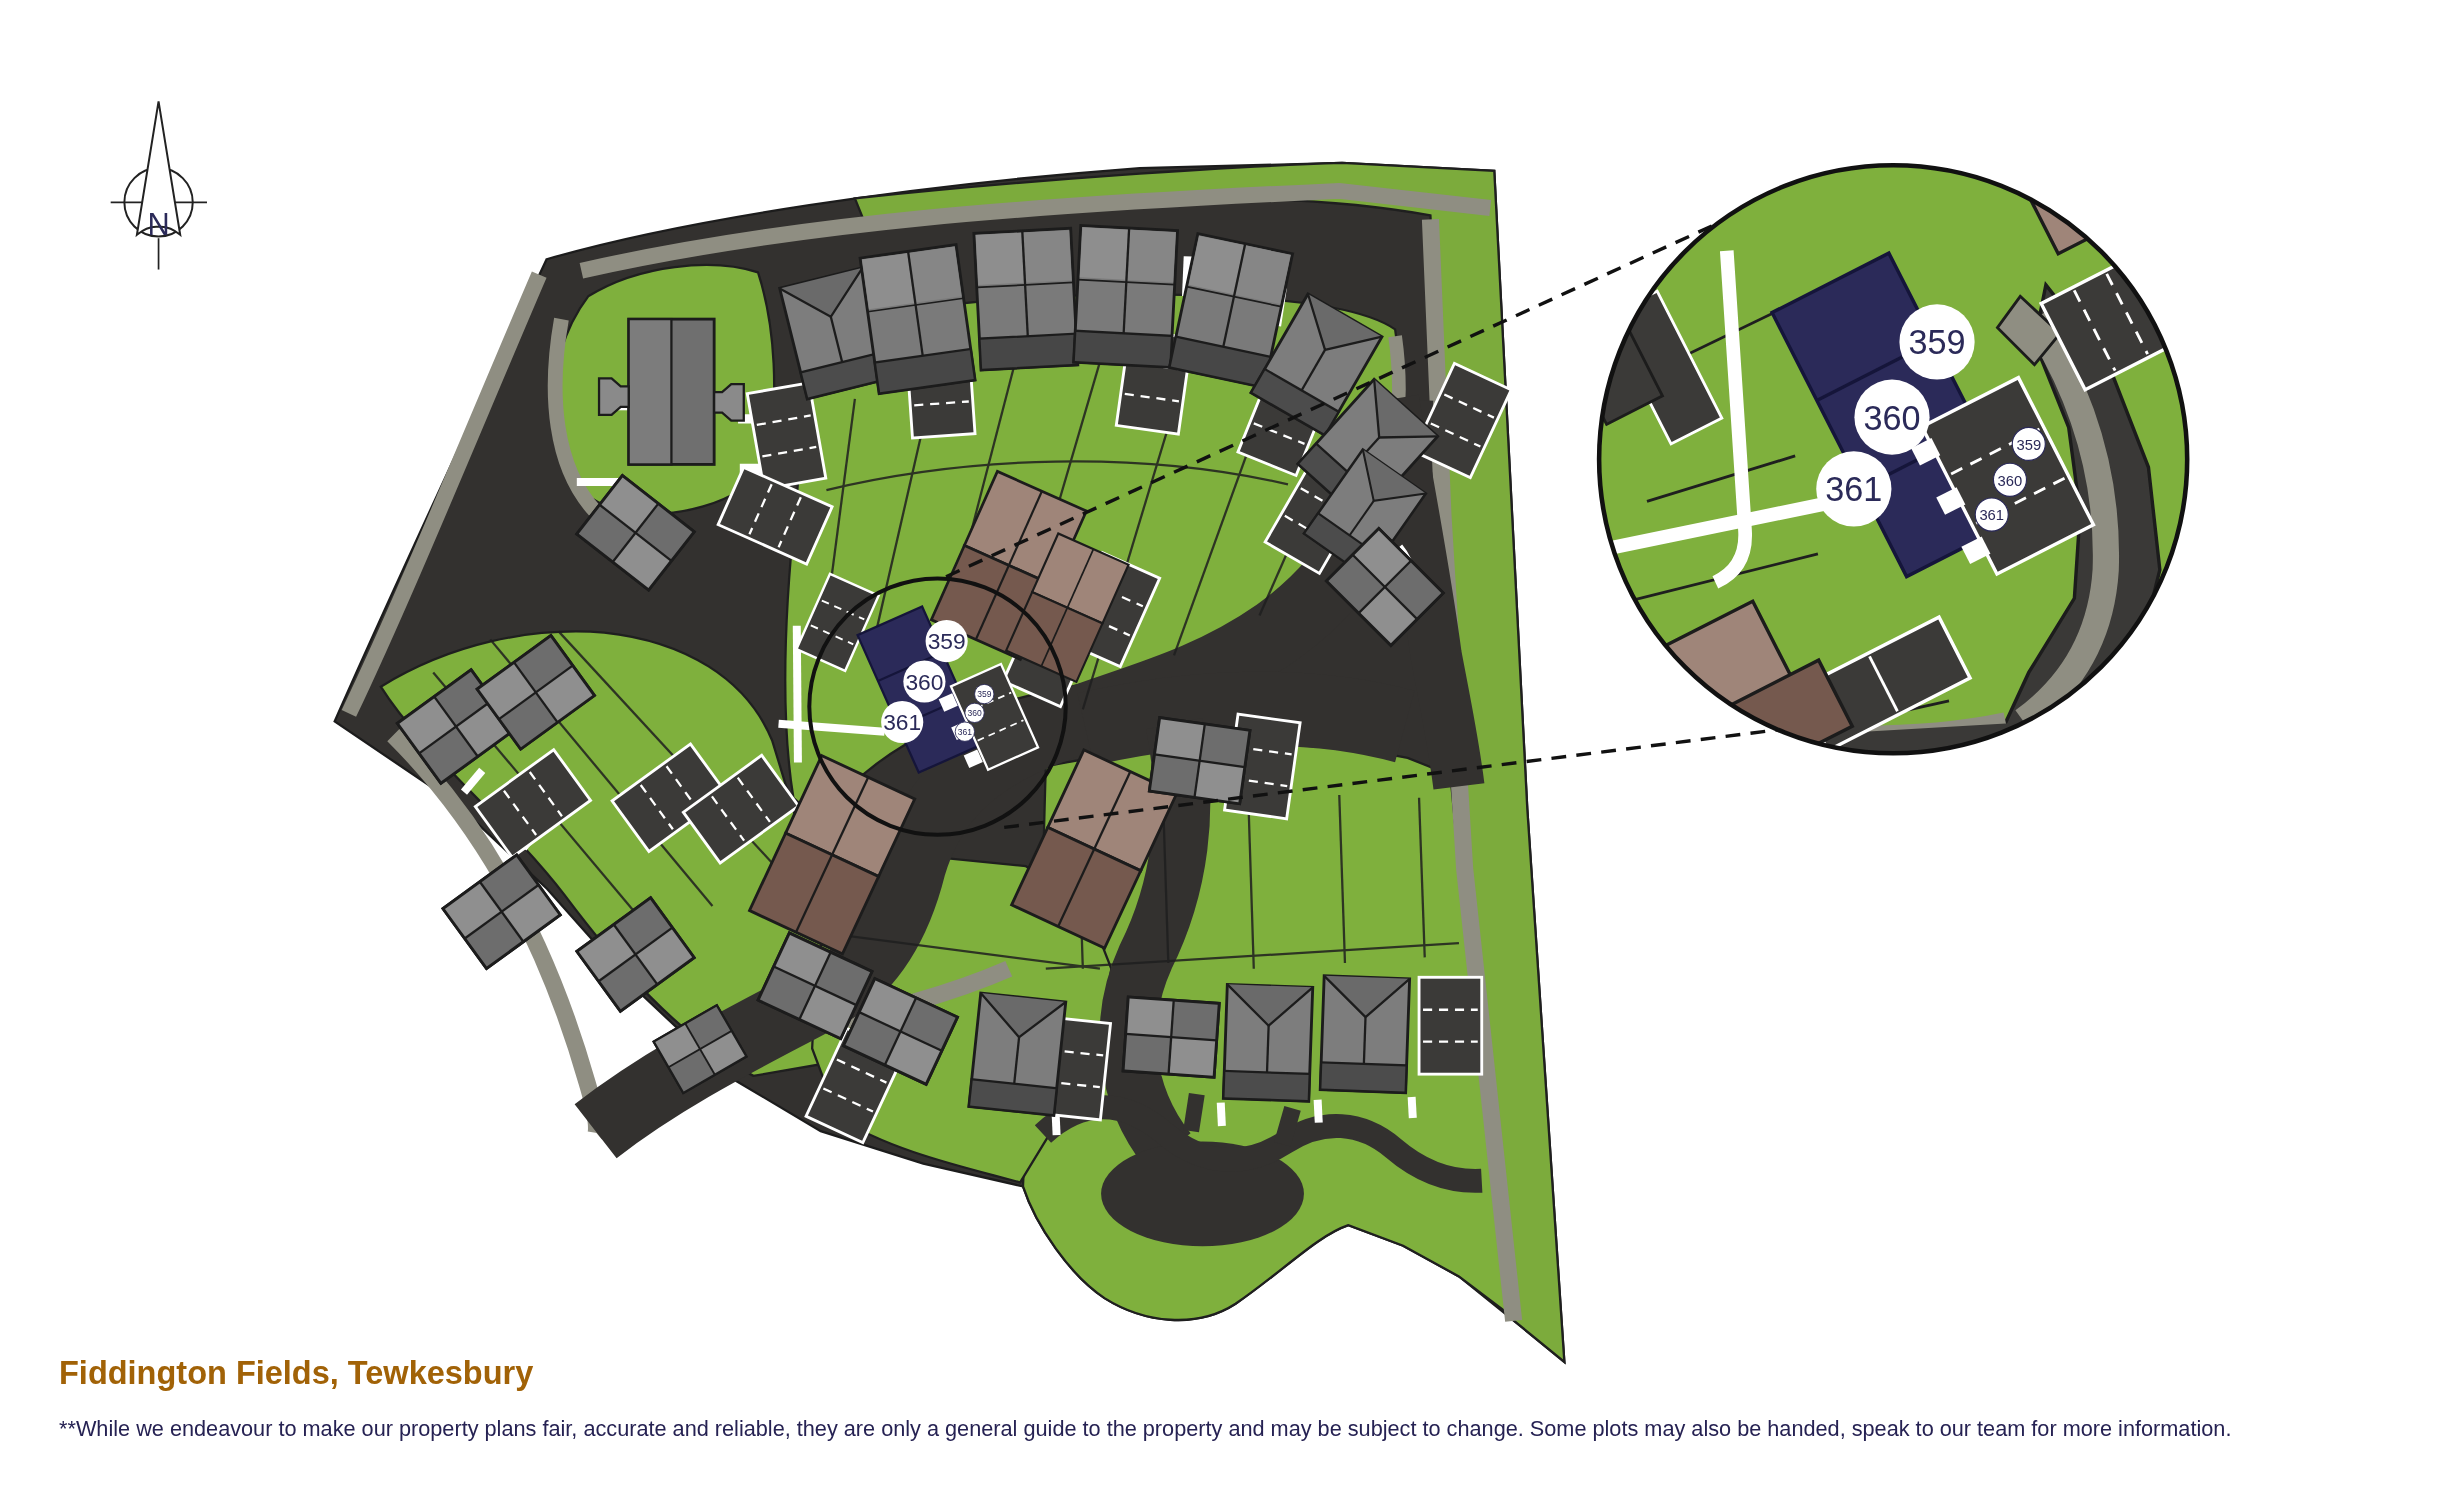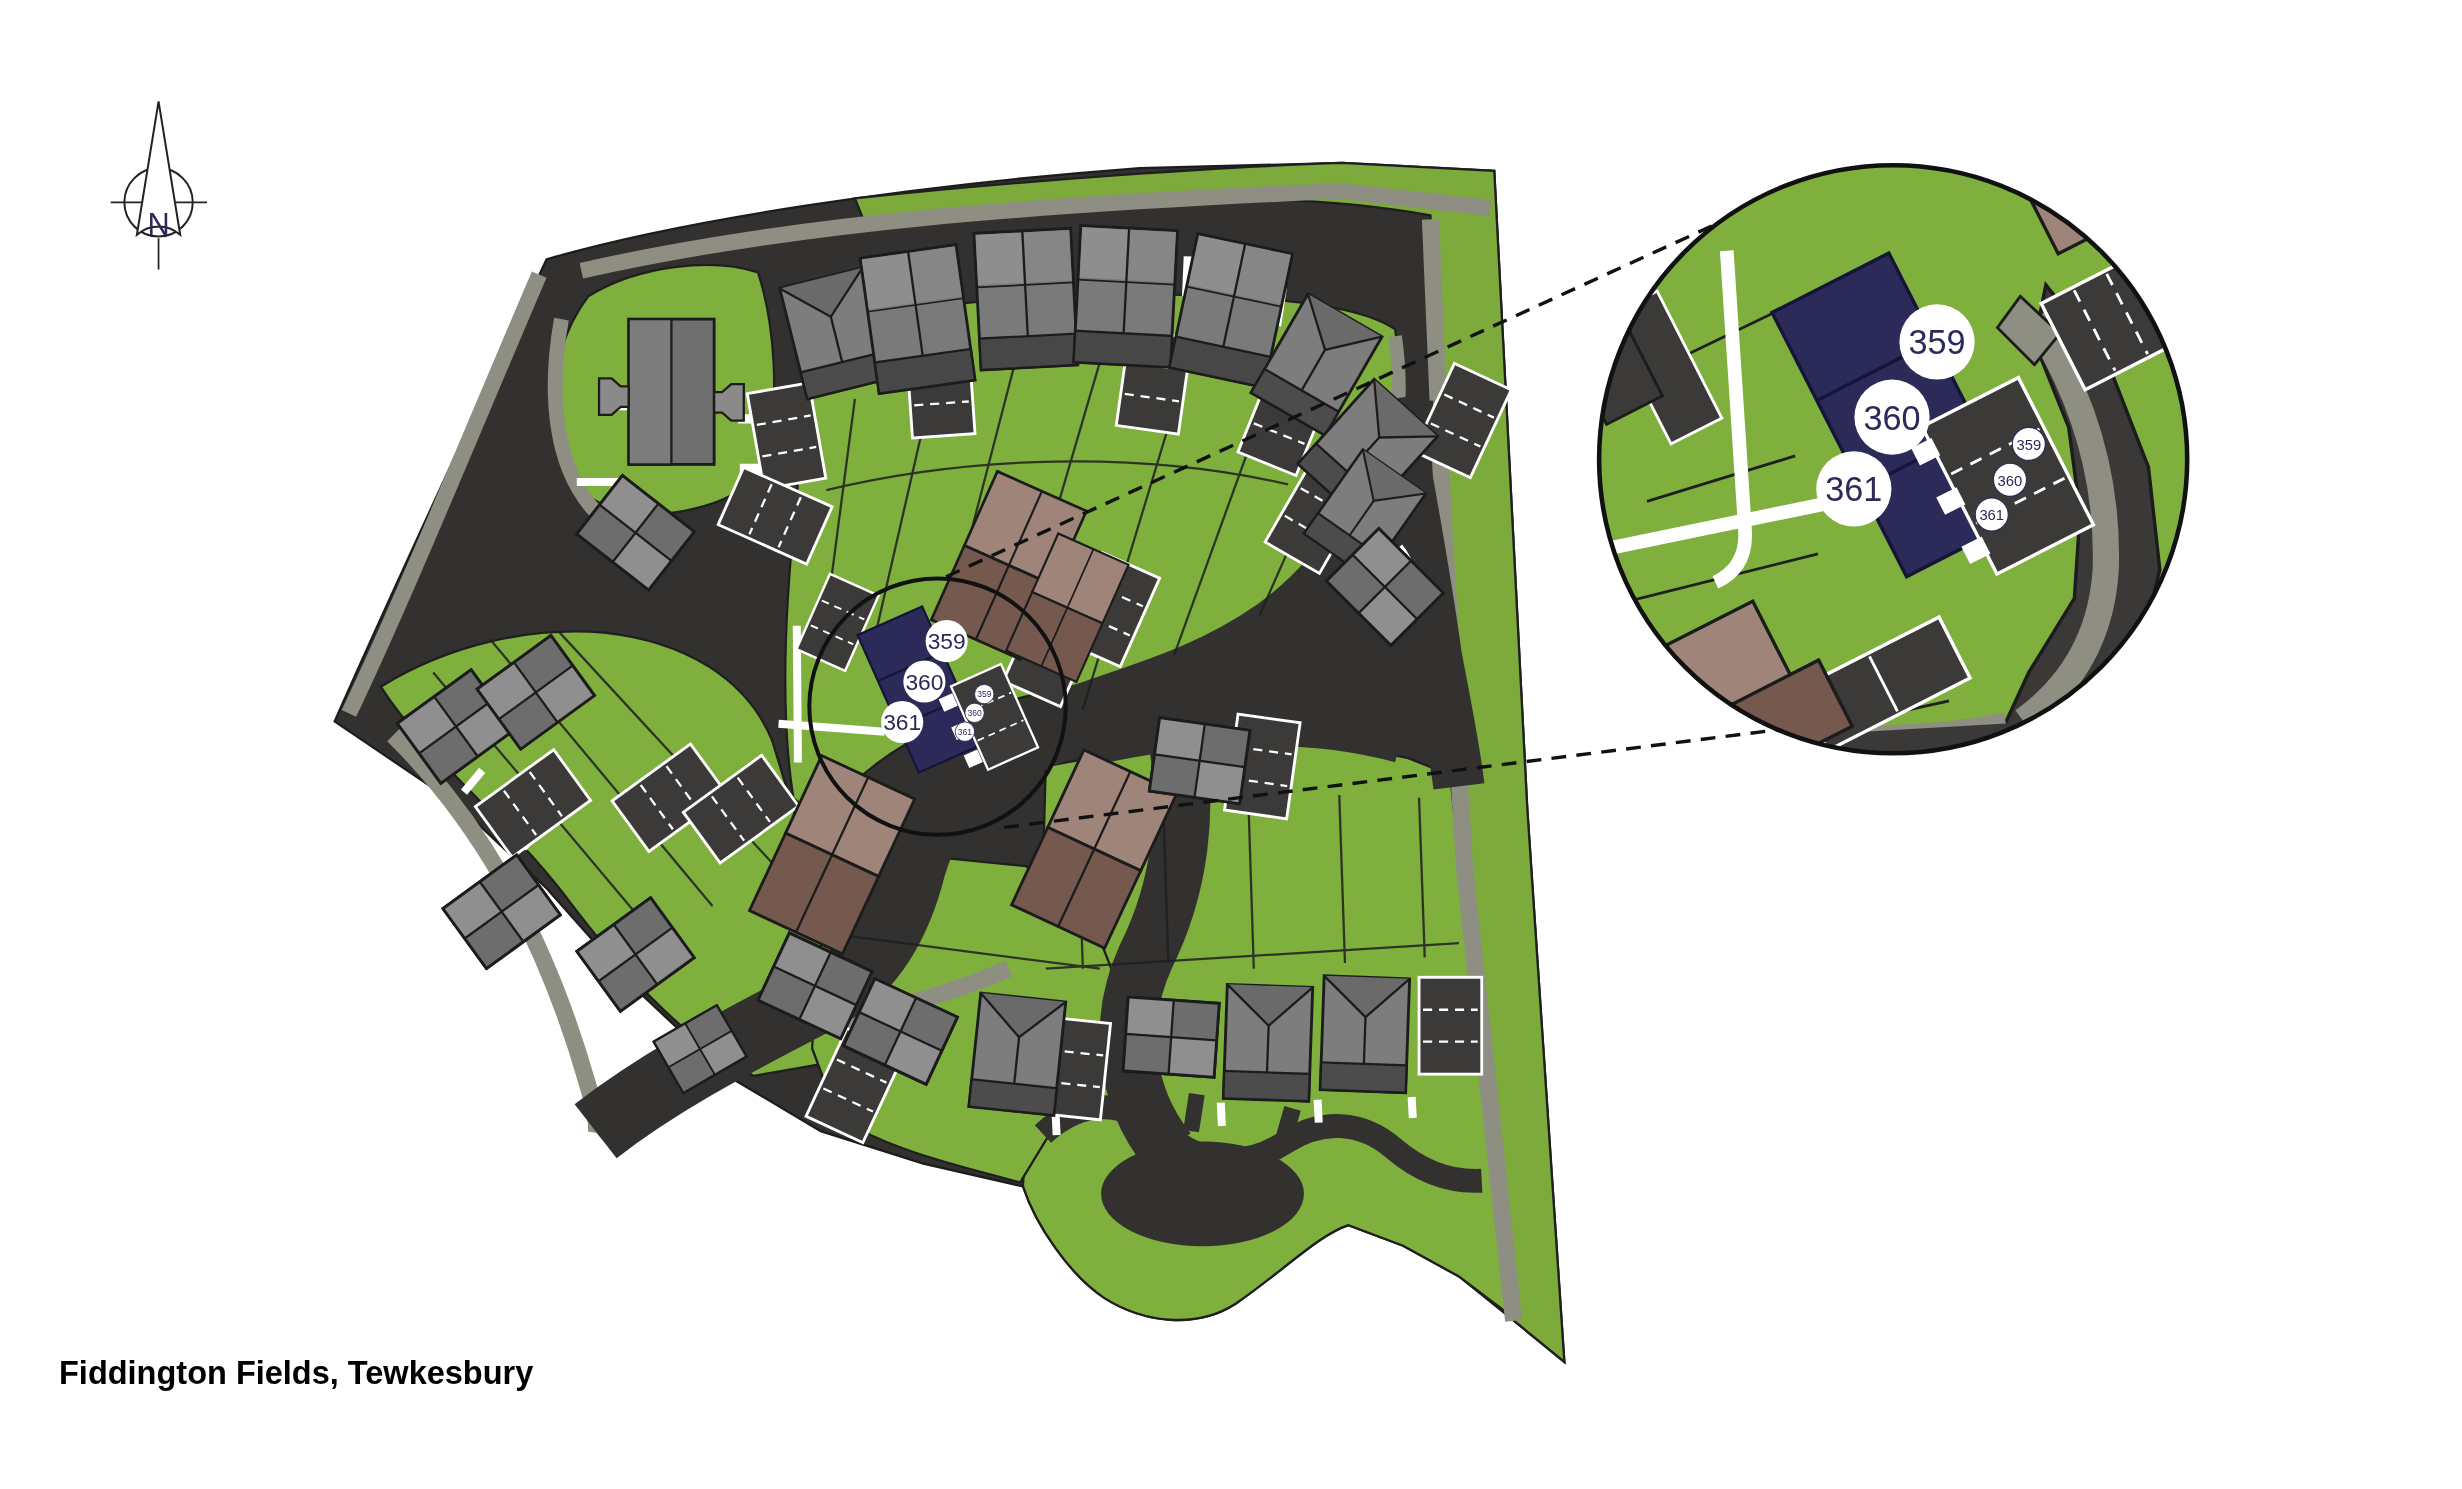--- a/index.html
+++ b/index.html
@@ -1,20 +1,20 @@
 <!DOCTYPE html>
 <html style="font-size:9px"><head>
 <meta charset="utf-8">
 <style>
   html,body{margin:0;padding:0;background:#ffffff;}
   .page{position:relative;width:2462px;height:1489px;background:#ffffff;overflow:hidden;
         font-family:"Liberation Sans", sans-serif;}
   .page svg{position:absolute;left:0;top:0;}
   .footer-title{position:absolute;left:59px;top:1355px;font-size:32.5px;font-weight:bold;
-        color:#000000;letter-spacing:0px;}
+        color:#a16207;letter-spacing:0px;}
   .footer-disc{position:absolute;left:59px;color:#262253;font-size:21.7px;font-weight:400;}
   .disc1{top:1416px;}
   .disc2{top:1443px;}
   text{font-family:"Liberation Sans", sans-serif;}
   .marker-num{fill:#2b2a59;}
 </style>
 </head>
 <body>
 
 <div class="page">
@@ -375,15 +375,16 @@
   <g transform="translate(278,300)">
     <line x1="0" y1="118" x2="0" y2="173" stroke="#222222" stroke-width="3"></line>
     <circle cx="0" cy="55" r="60" fill="none" stroke="#222222" stroke-width="3.5"></circle>
     <line x1="-84" y1="55" x2="85" y2="55" stroke="#222222" stroke-width="3"></line>
     <path d="M 0,-122 L 38,112 Q 19,96 0,98 Q -19,96 -38,112 Z" fill="#ffffff" stroke="#222222" stroke-width="3.5"></path>
     <text x="0" y="112" font-size="54" text-anchor="middle" fill="#2b2a59">N</text>
   </g>
 </svg>
 
   <div class="footer-title">Fiddington Fields, Tewkesbury</div>
+  <div class="footer-disc disc1">**While we endeavour to make our property plans fair, accurate and reliable, they are only a general guide to the property and may be subject to change. Some plots may also be handed, speak to our team for more information.</div>
 
 </div>
 
 
 </body></html>

